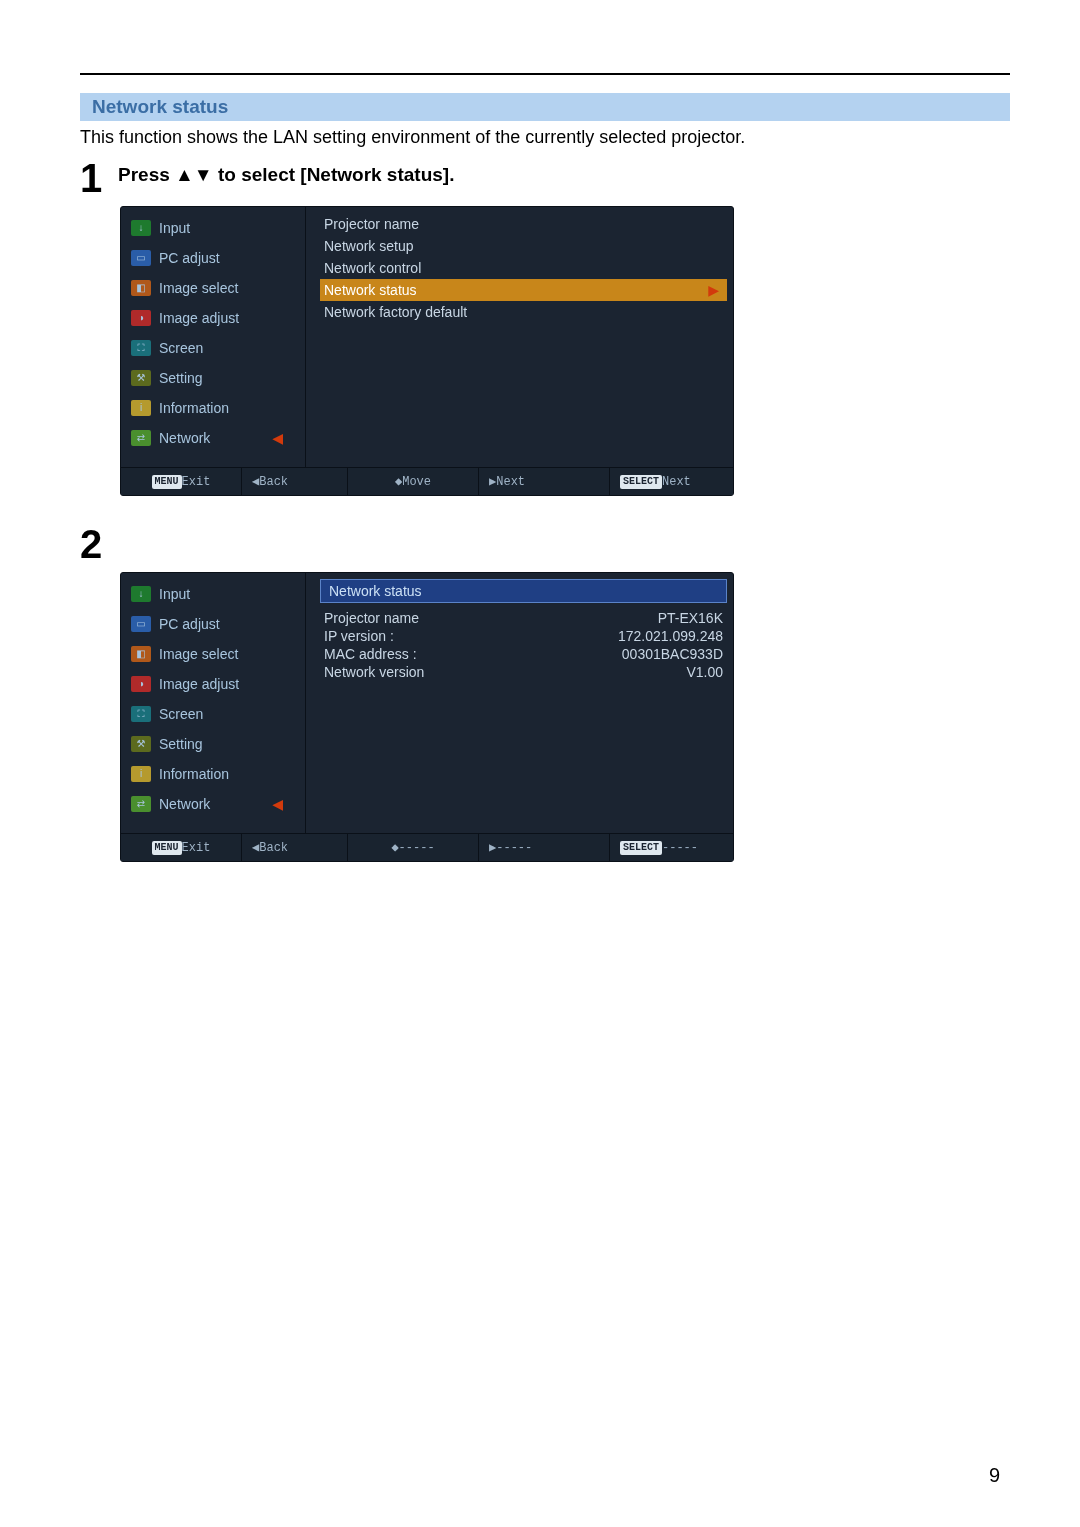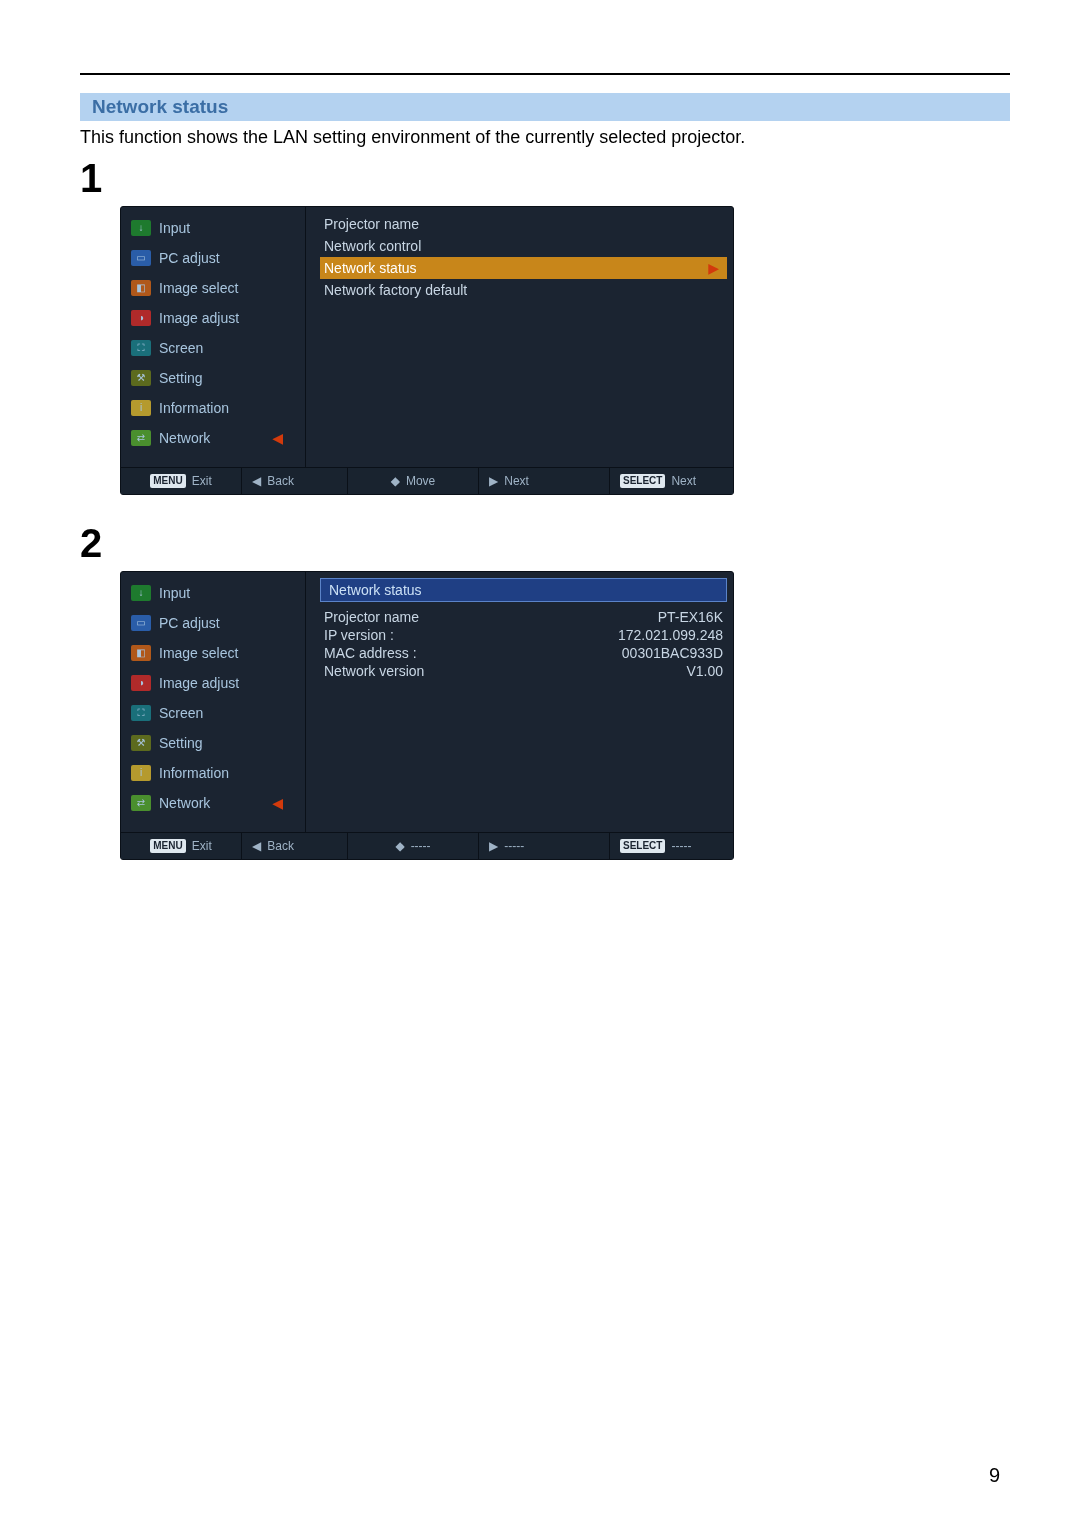--- a/index.html
+++ b/index.html
@@ -150,23 +150,23 @@
   .osd-footer {
     display: flex;
     border-top: 1px solid #0a1018;
     background: #19232f;
     color: #9fb3c6;
     font-size: 12px;
   }
   .osd-footer .fcell {
     display: flex;
     align-items: center;
-    gap: 6px;
     padding: 6px 10px;
     border-right: 1px solid #0a1018;
+    font-family: Liberation Mono, monospace;
   }
   .osd-footer .fcell:last-child { border-right: none; }
   .osd-footer .fcell.left1 { width: 100px; justify-content: center;}
   .osd-footer .fcell.left2 { width: 85px; justify-content: flex-start;}
   .osd-footer .fcell.mid1  { width: 110px; justify-content: center;}
   .osd-footer .fcell.mid2  { width: 110px; justify-content: flex-start;}
   .osd-footer .fcell.right { flex:1; justify-content: flex-start;}
   .chip {
     display: inline-block;
     background: #dfe8ef;
@@ -199,20 +199,21 @@
 <body>
 
 <div class="page">
   <hr class="title-rule">
 
   <div class="section-bar">Network status</div>
   <div class="section-desc">This function shows the LAN setting environment of the currently selected projector.</div>
 
   <div class="step-row">
     <div class="step-num">1</div>
+    <div class="step-text">Press ▲▼ to select [Network status].</div>
   </div>
 
   <div class="osd">
     <div class="osd-body">
       <div class="osd-left">
         <div class="menu-item">
             <span class="icon">
               <span class="ib green">↓</span>
             </span>
             <span>Input</span>
@@ -256,20 +257,21 @@
         <div class="menu-item selected">
             <span class="icon">
               <span class="ib lime">⇄</span>
             </span>
             <span>Network</span>
             <span class="left-arrow">◀</span>
           </div>
       </div>
       <div class="osd-right">
         <div class="right-item">Projector name</div>
+        <div class="right-item">Network setup</div>
         <div class="right-item">Network control</div>
         <div class="right-item highlight">
             <span>Network status</span>
             <span class="right-arrow">▶</span>
           </div>
         <div class="right-item">Network factory default</div>
       </div>
     </div>
     <div class="osd-footer">
       <div class="fcell left1">

